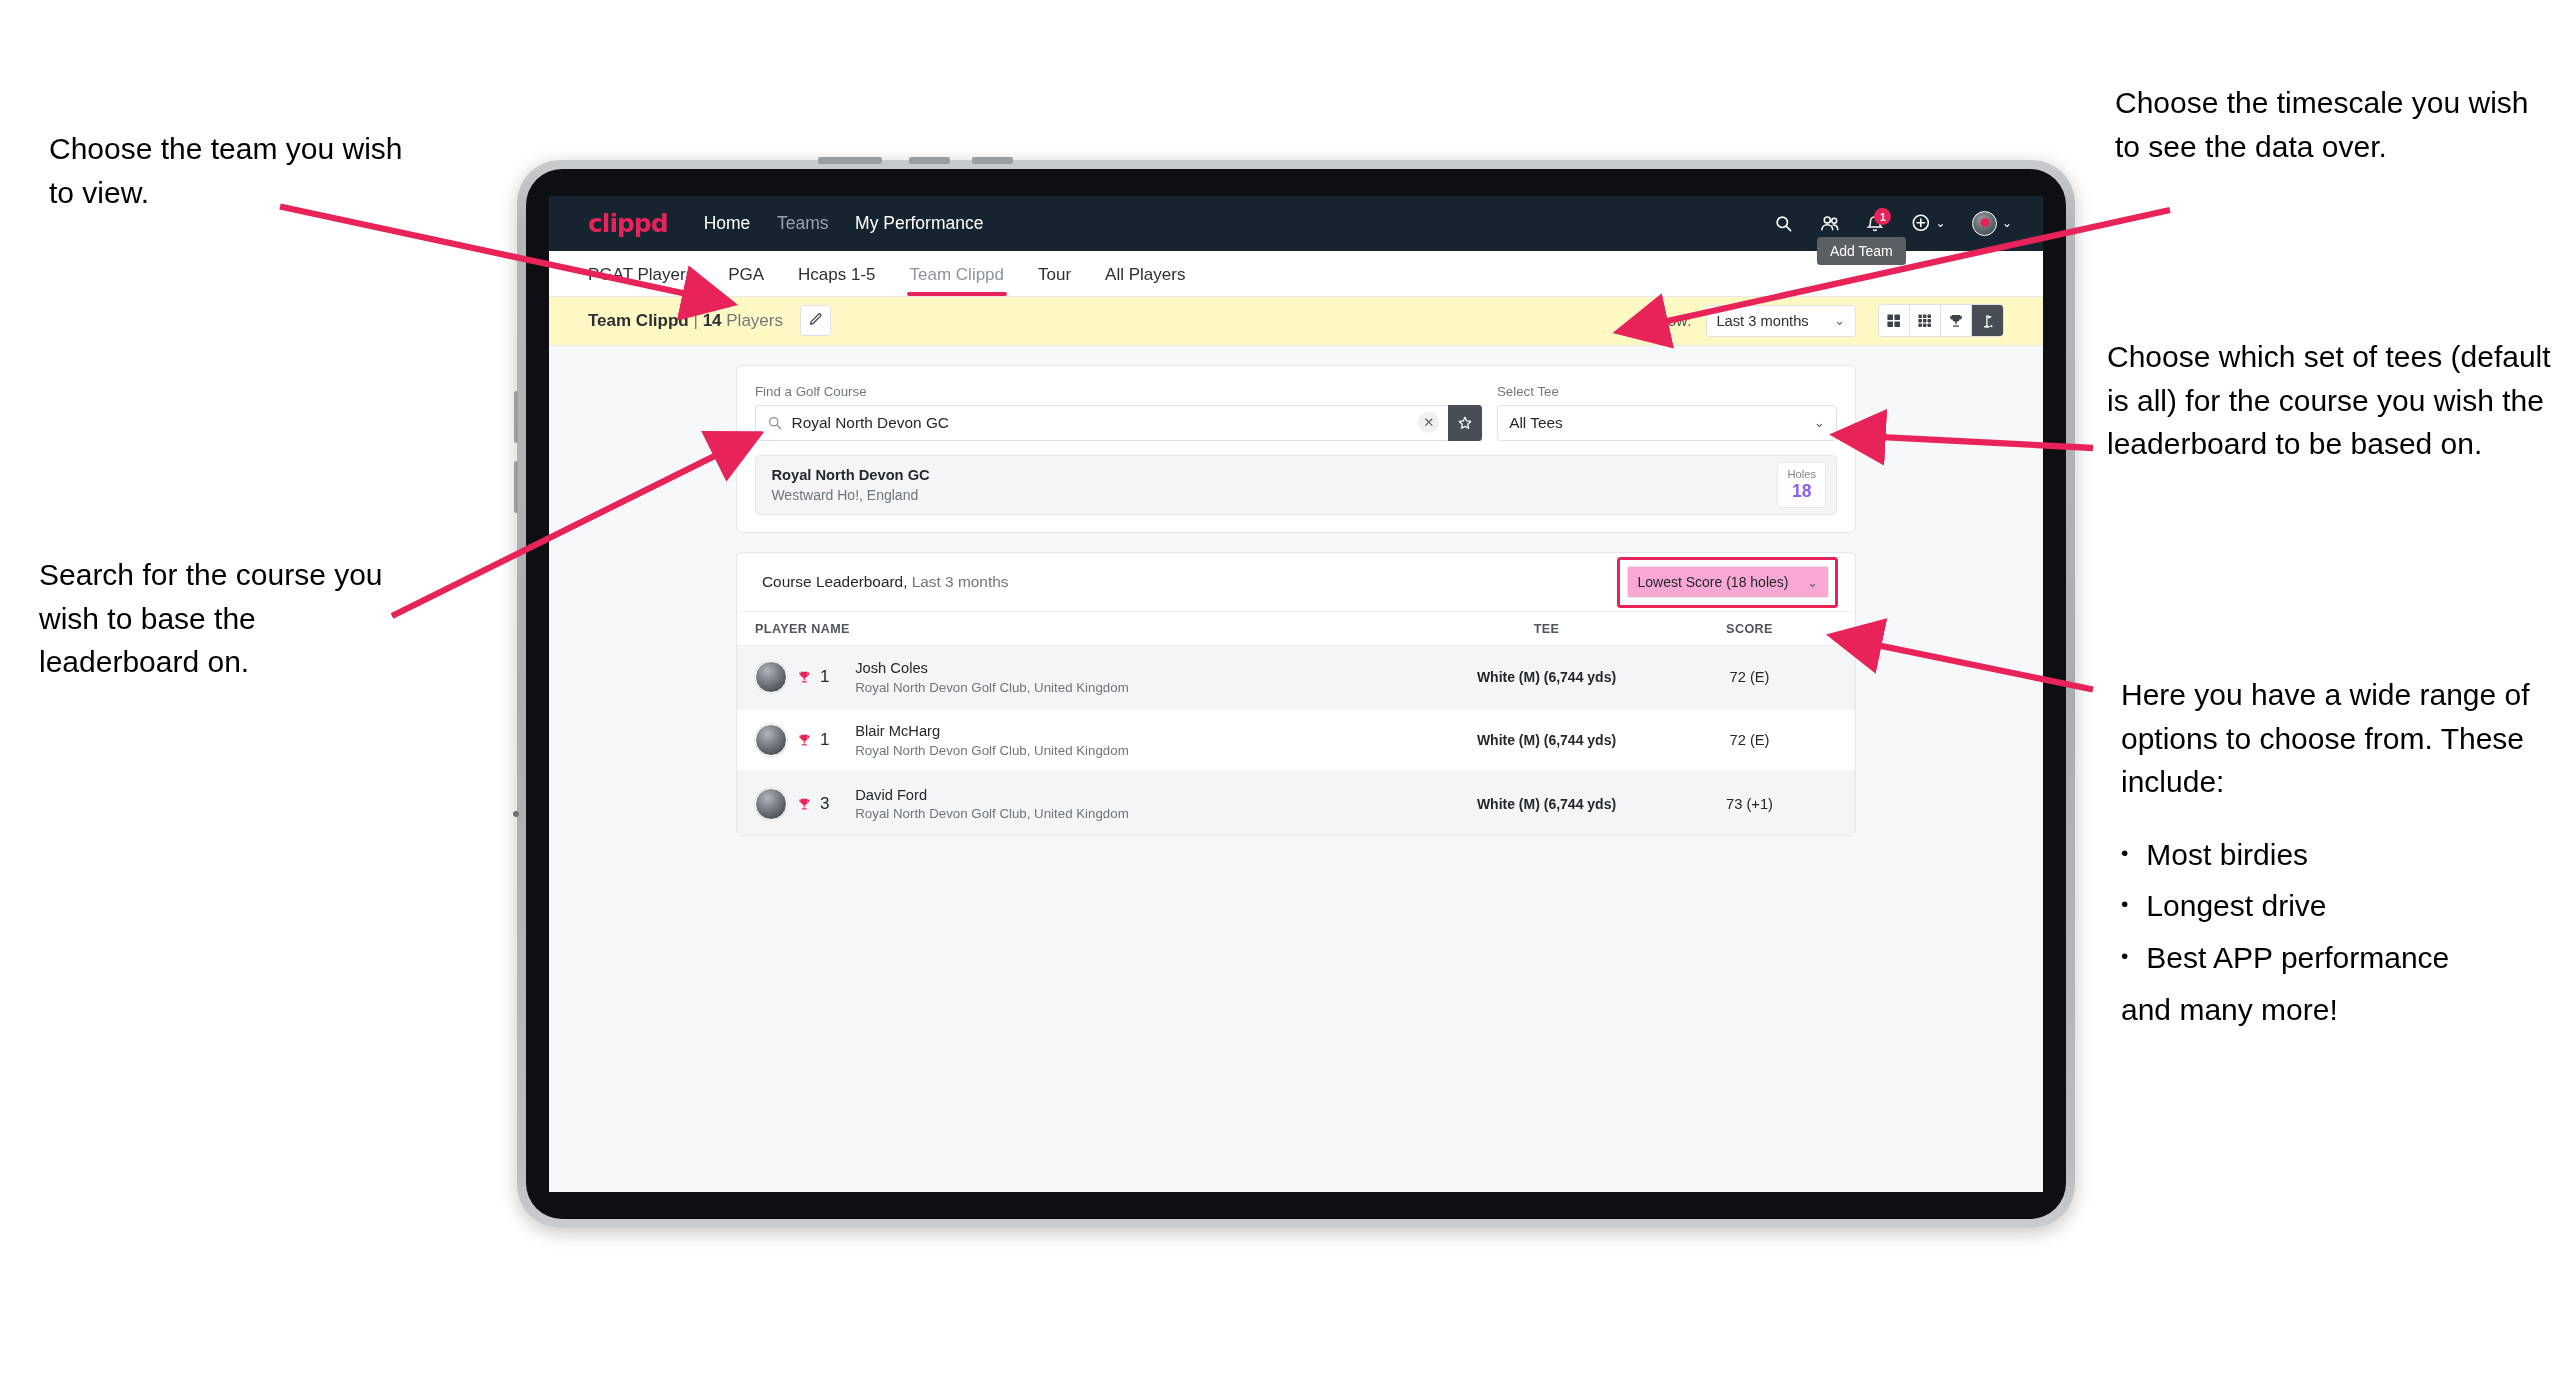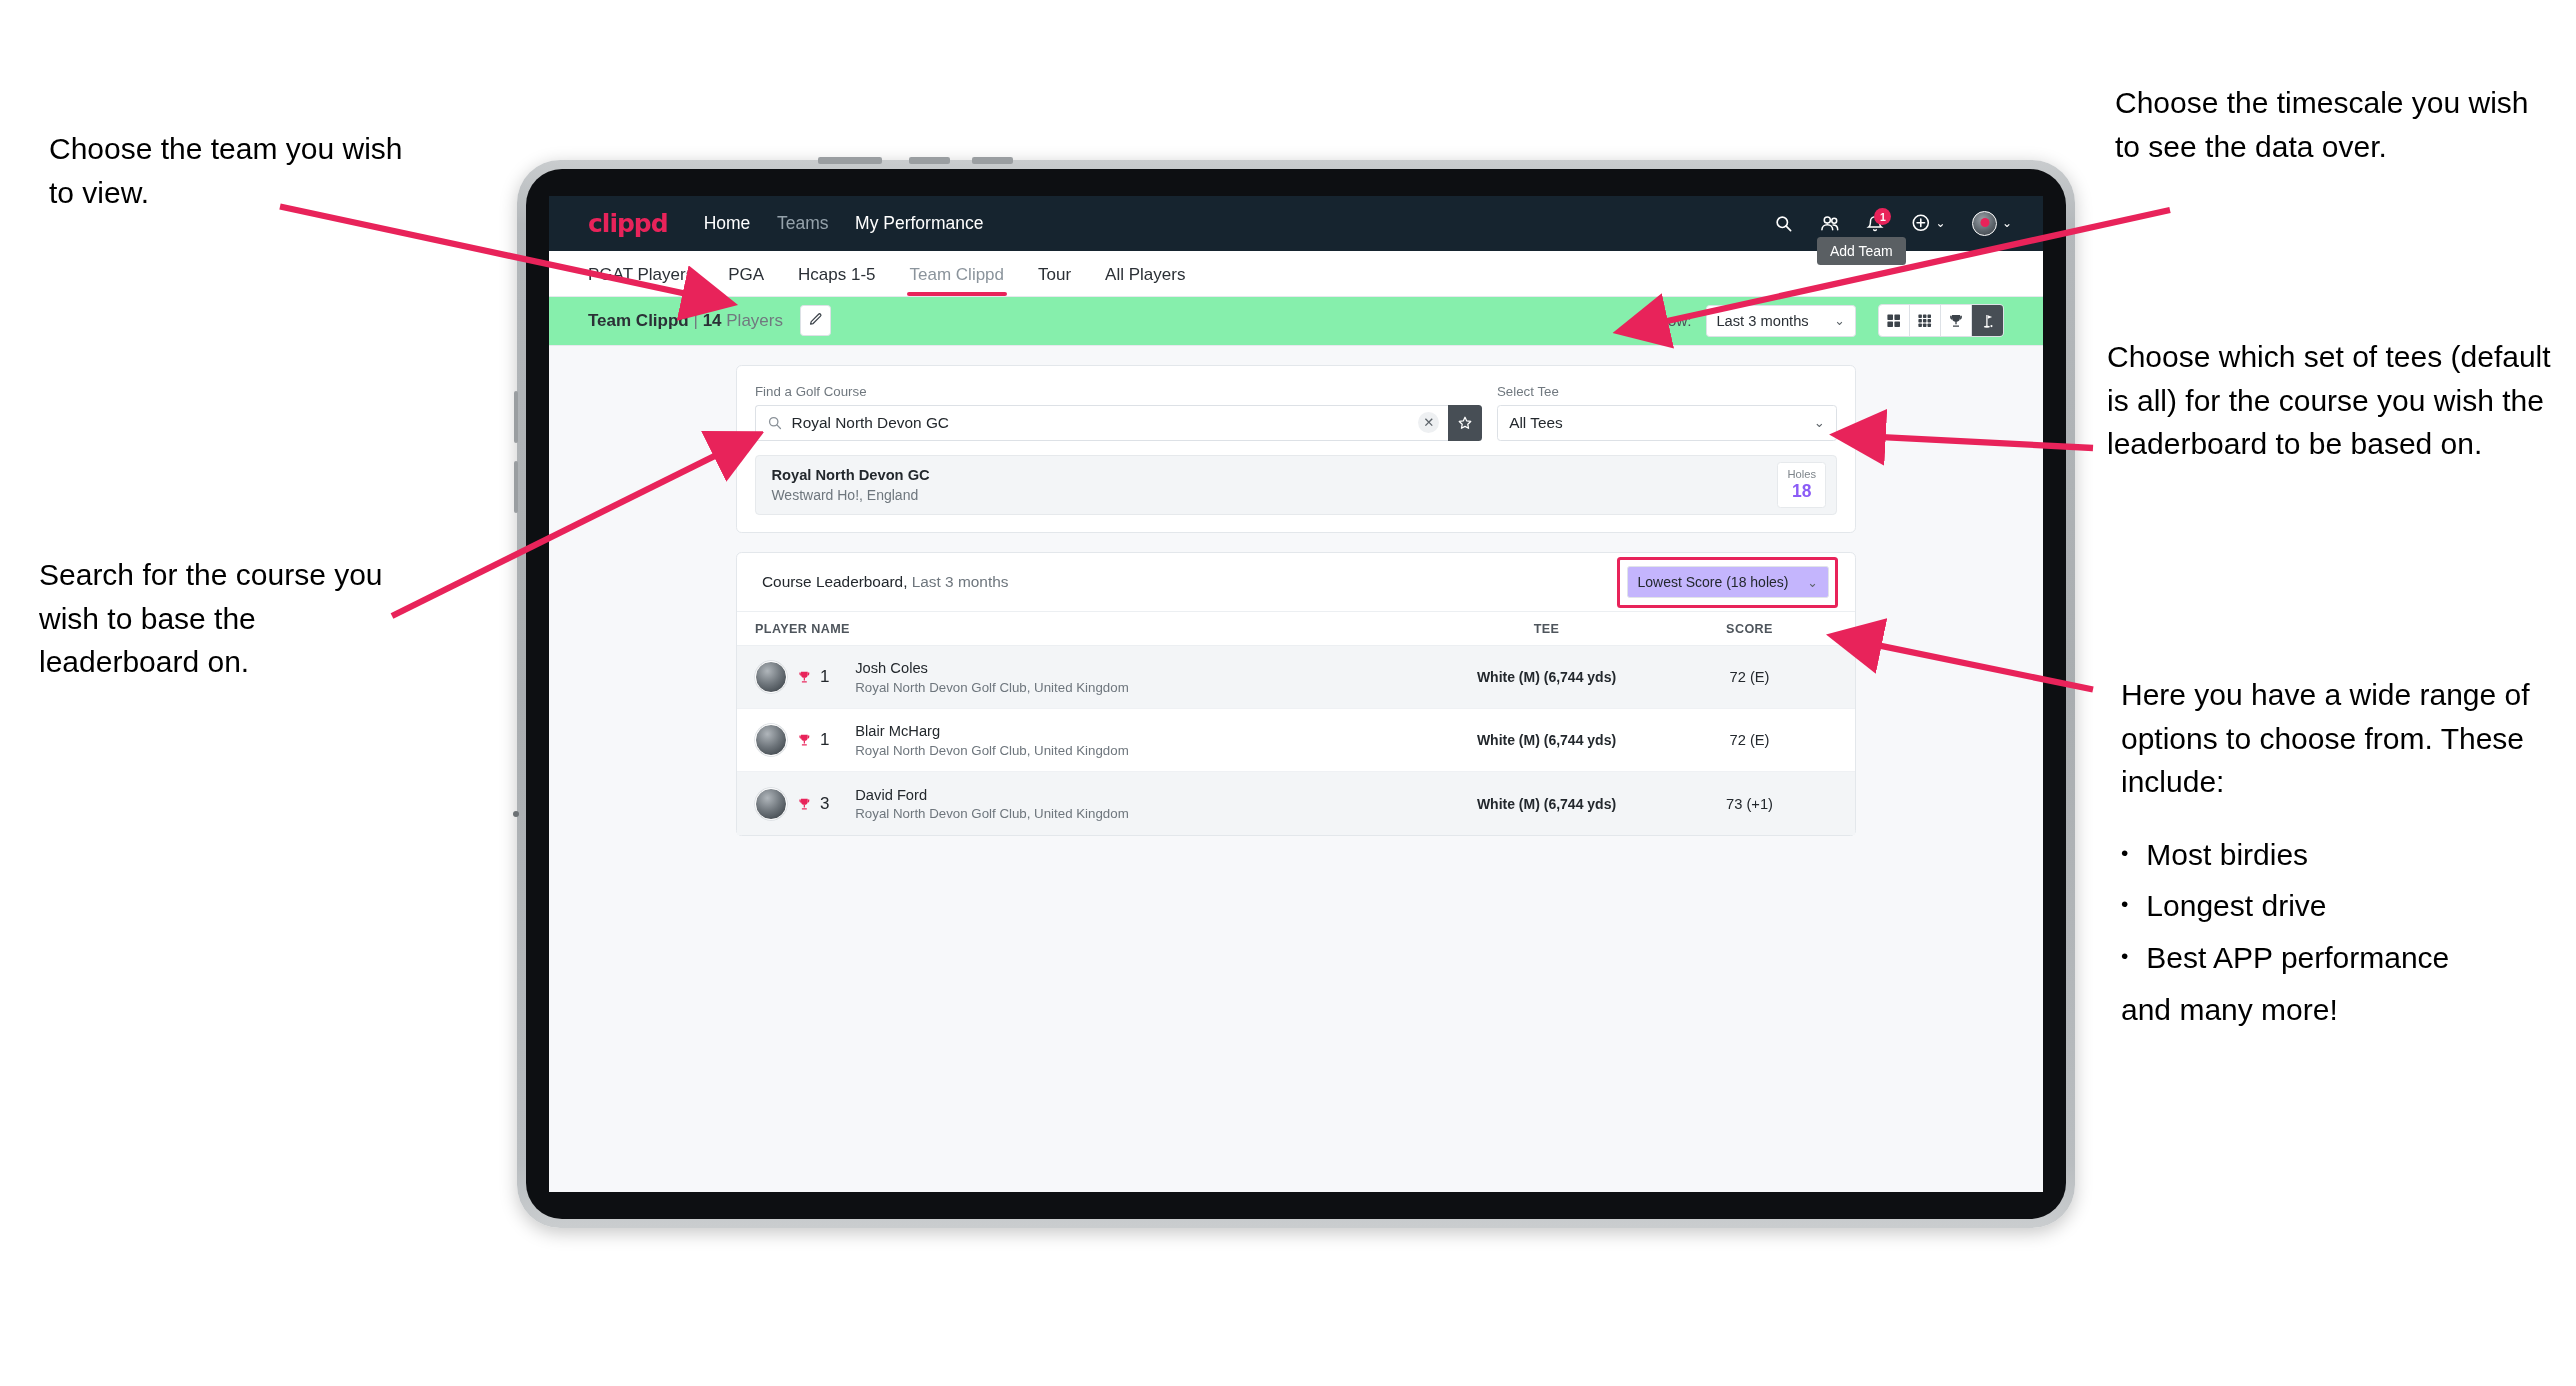--- a/index.html
+++ b/index.html
@@ -132,21 +132,21 @@
   }
   .subnav-tab.muted { color: #8b949c; }
   .subnav-tab.active::after {
     content: ''; position: absolute;
     left: -2.8px; right: -2.8px; bottom: 0; height: 3.5px;
     background: #e8235a; border-radius: 2.1px;
   }
 
   
   .toolbar {
-    background: #86efac; height: 49px;
+    background: #fef9c3; height: 49px;
     display: flex; align-items: center;
     padding: 0 39px;
     border-bottom: 0.7px solid #e6e9ed;
   }
   .toolbar-title { font-size: 17px; color: #2b3036; }
   .toolbar-title b { font-weight: 700; }
   .toolbar-title .grey { color: #71797f; }
   .edit-btn {
     width: 31px; height: 31px; margin-left: 17px;
     background: #ffffff; border: 0.7px solid #dde1e6; border-radius: 3.5px;
@@ -240,21 +240,21 @@
   }
   .lb-title { font-size: 15.4px; color: #23282d; }
   .lb-title b { font-weight: 400; margin-left: 7px; }
   .lb-title .grey { color: #6e767d; }
   .lb-select-outer {
     margin-left: auto;
     border: 3.5px solid #e8235a; border-radius: 3.5px;
     padding: 6.3px;
   }
   .lb-select {
-    width: 202px; height: 32px; background: #c4b5fd;
+    width: 202px; height: 32px; background: #f9a8d4;
     border: 0.7px solid #e1e4e8; border-radius: 2.8px;
     display: flex; align-items: center; padding: 0 9.8px;
     font-size: 14px; color: #23282d;
   }
   .lb-select .chev { margin-left: auto; color: #5c6369; font-size: 12.6px; }
 
   .lb-cols {
     display: flex; align-items: center; height: 34px;
     padding: 0 18px;
     font-size: 12.6px; font-weight: 700; color: #4e555c;

